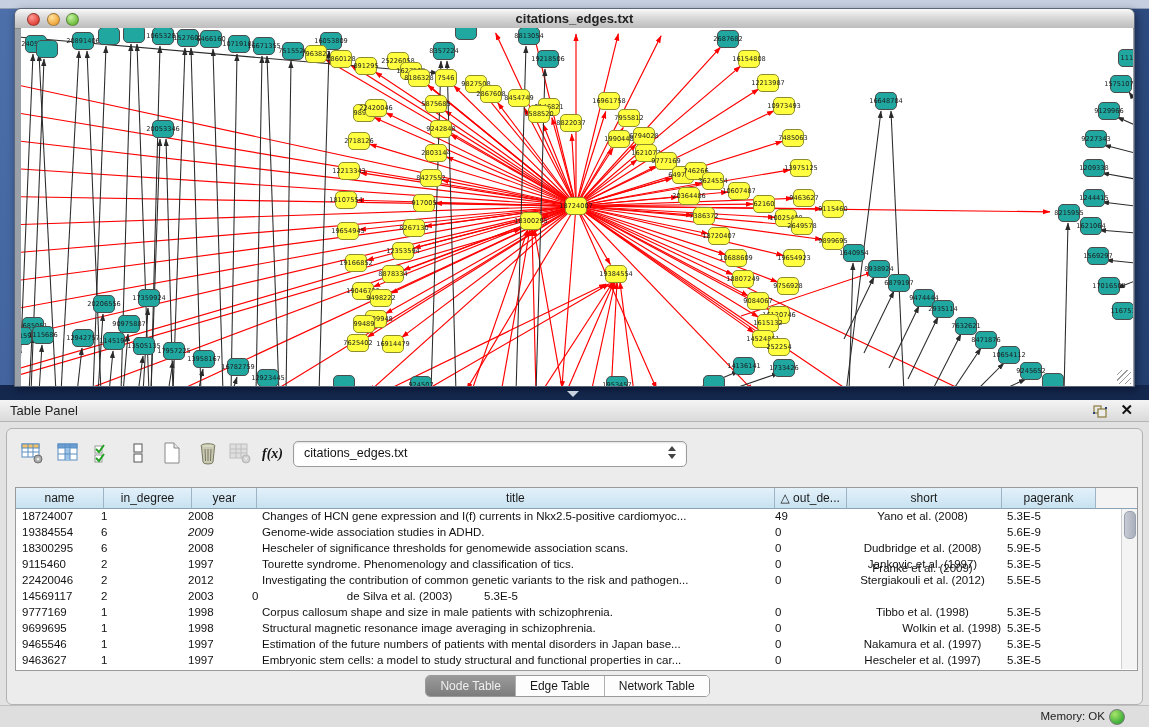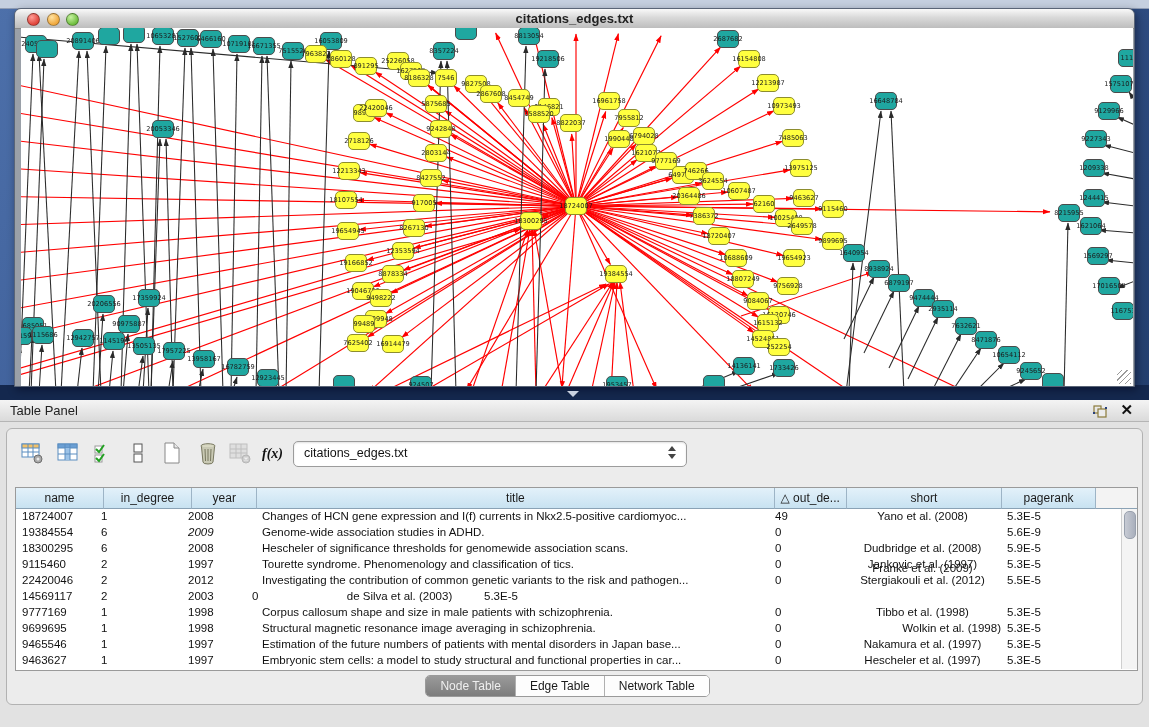--- a/index.html
+++ b/index.html
@@ -990,13 +990,17 @@
       <div id="tabs">
         <div class="seg">
             <div class="seg-btn sel">Node Table</div>
             <div class="seg-btn">Edge Table</div>
             <div class="seg-btn">Network Table</div>
           </div>
       </div>
     </div>
   </div>
 
+  <div id="statusbar">
+    <span id="mem-label">Memory: OK</span>
+    <div id="mem-dot"></div>
+  </div>
 </div>
 
 </body></html>

